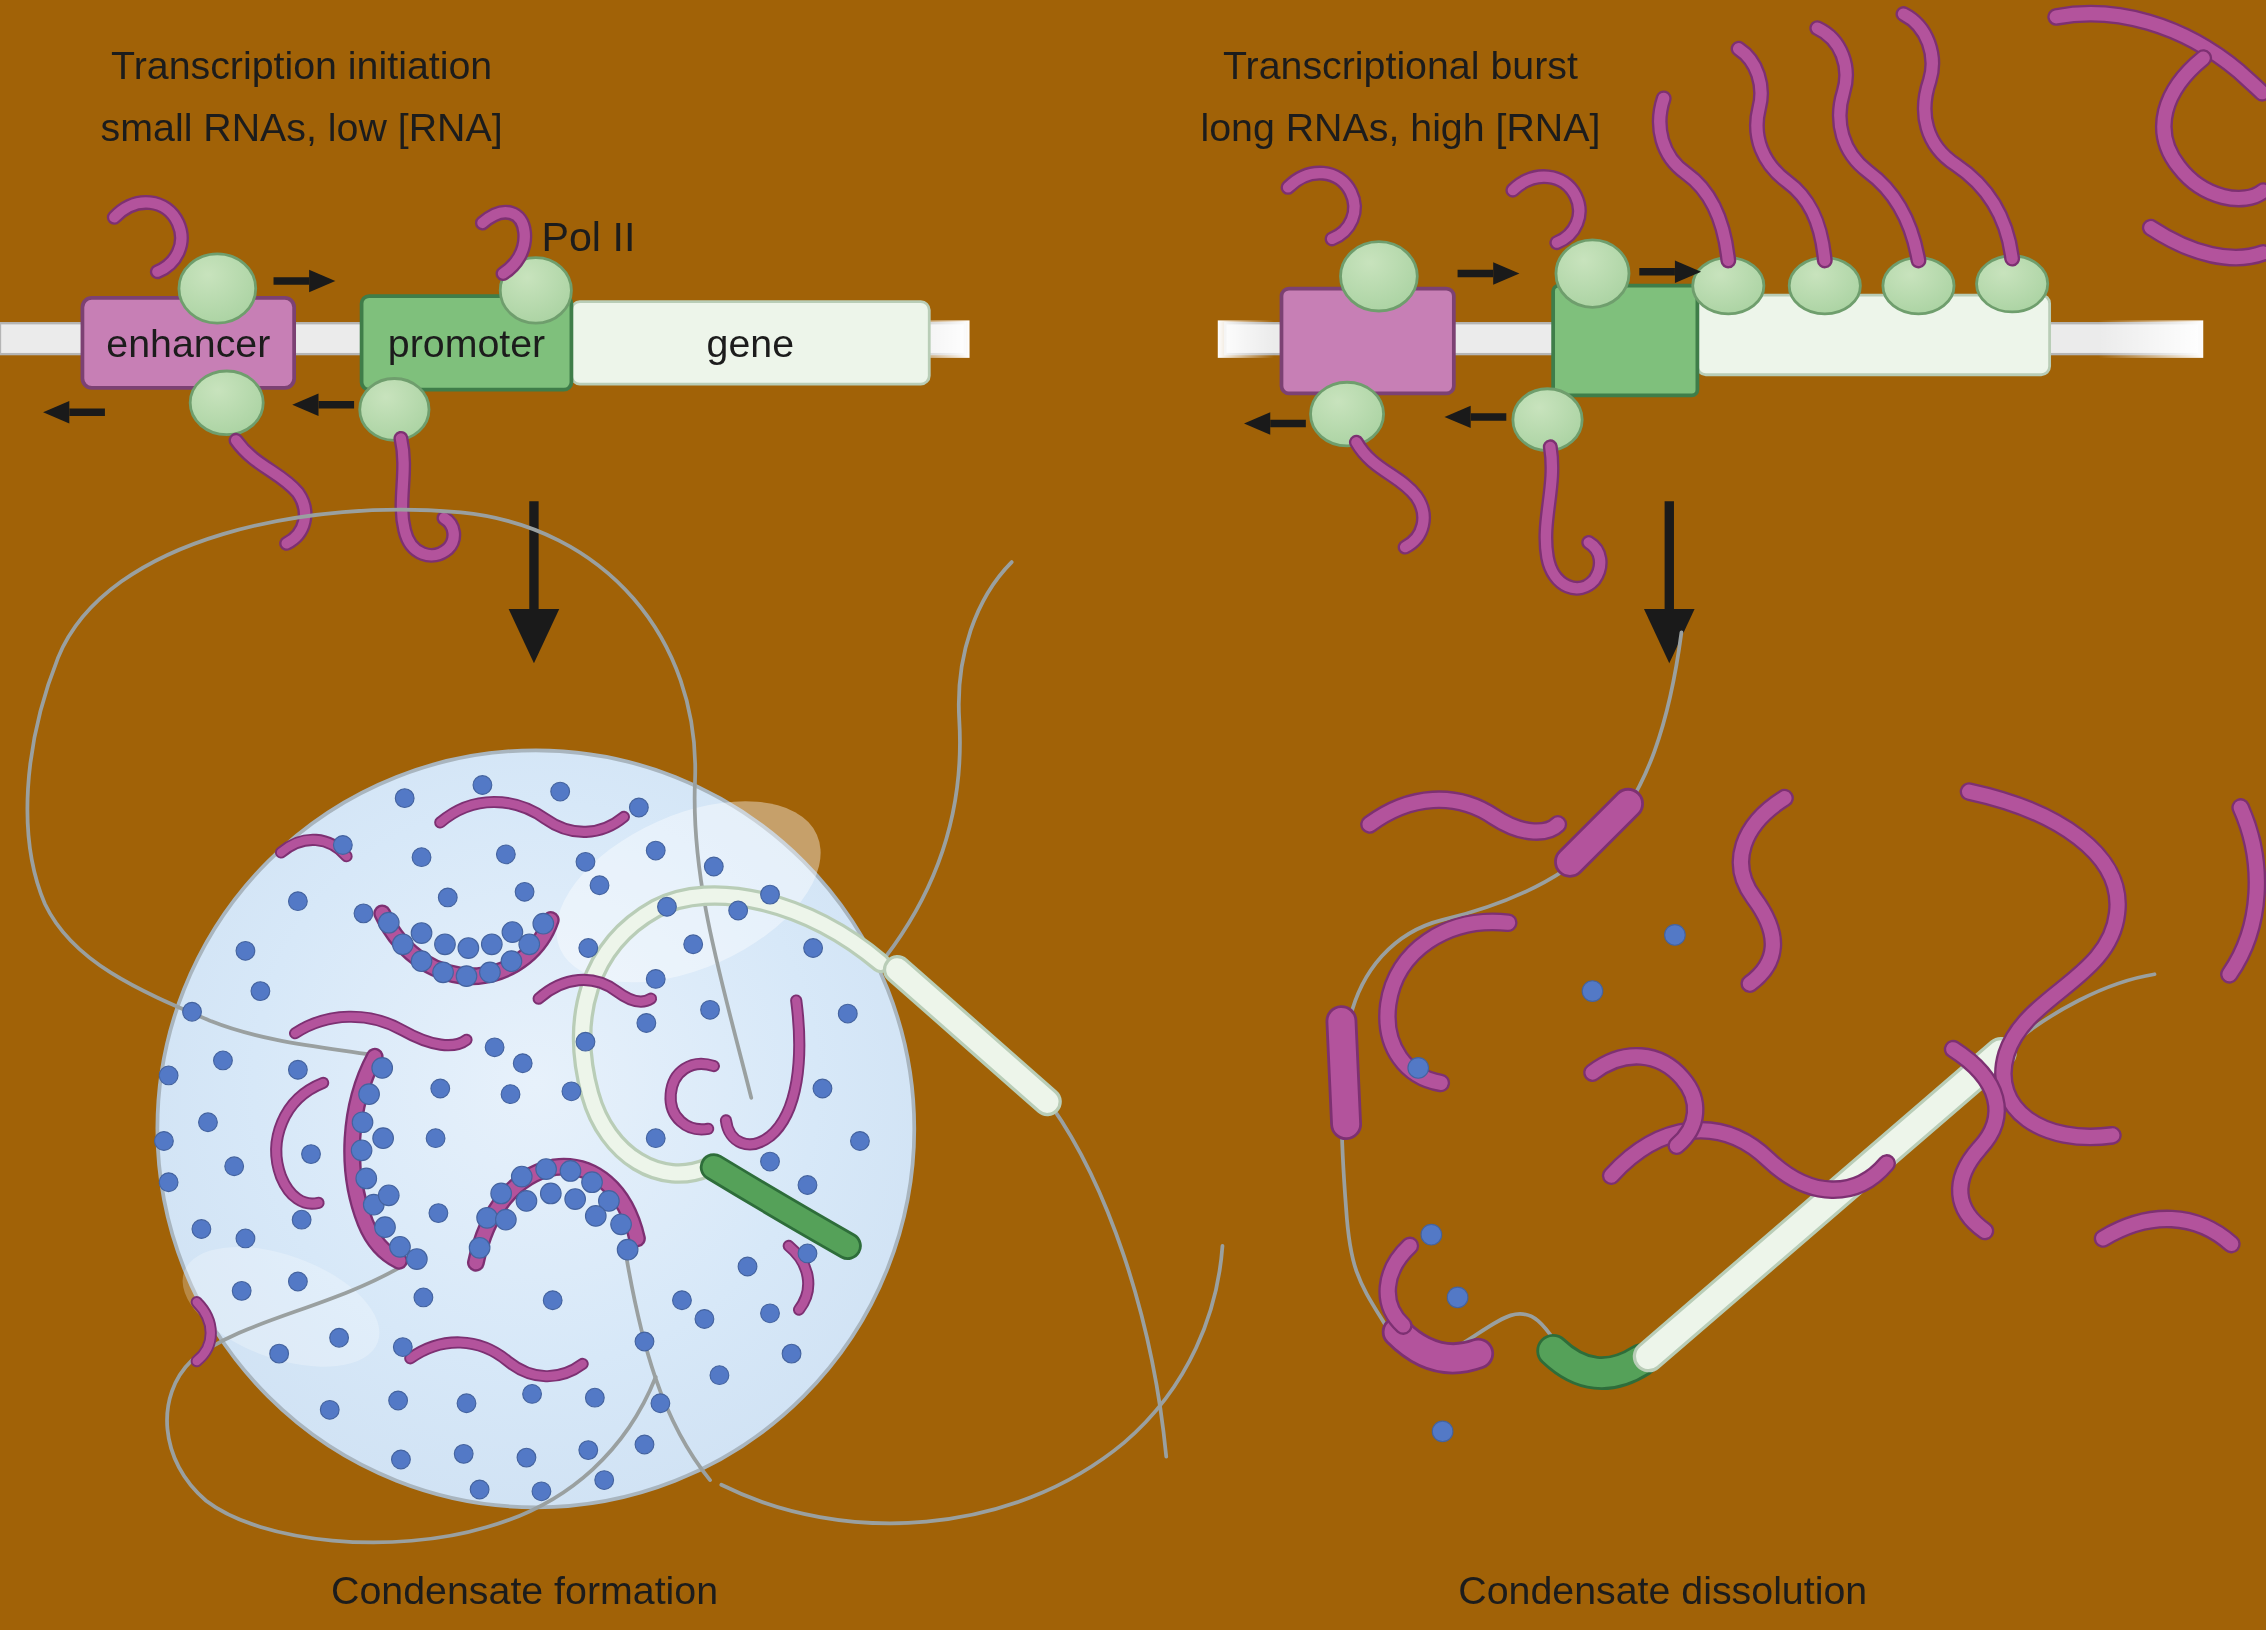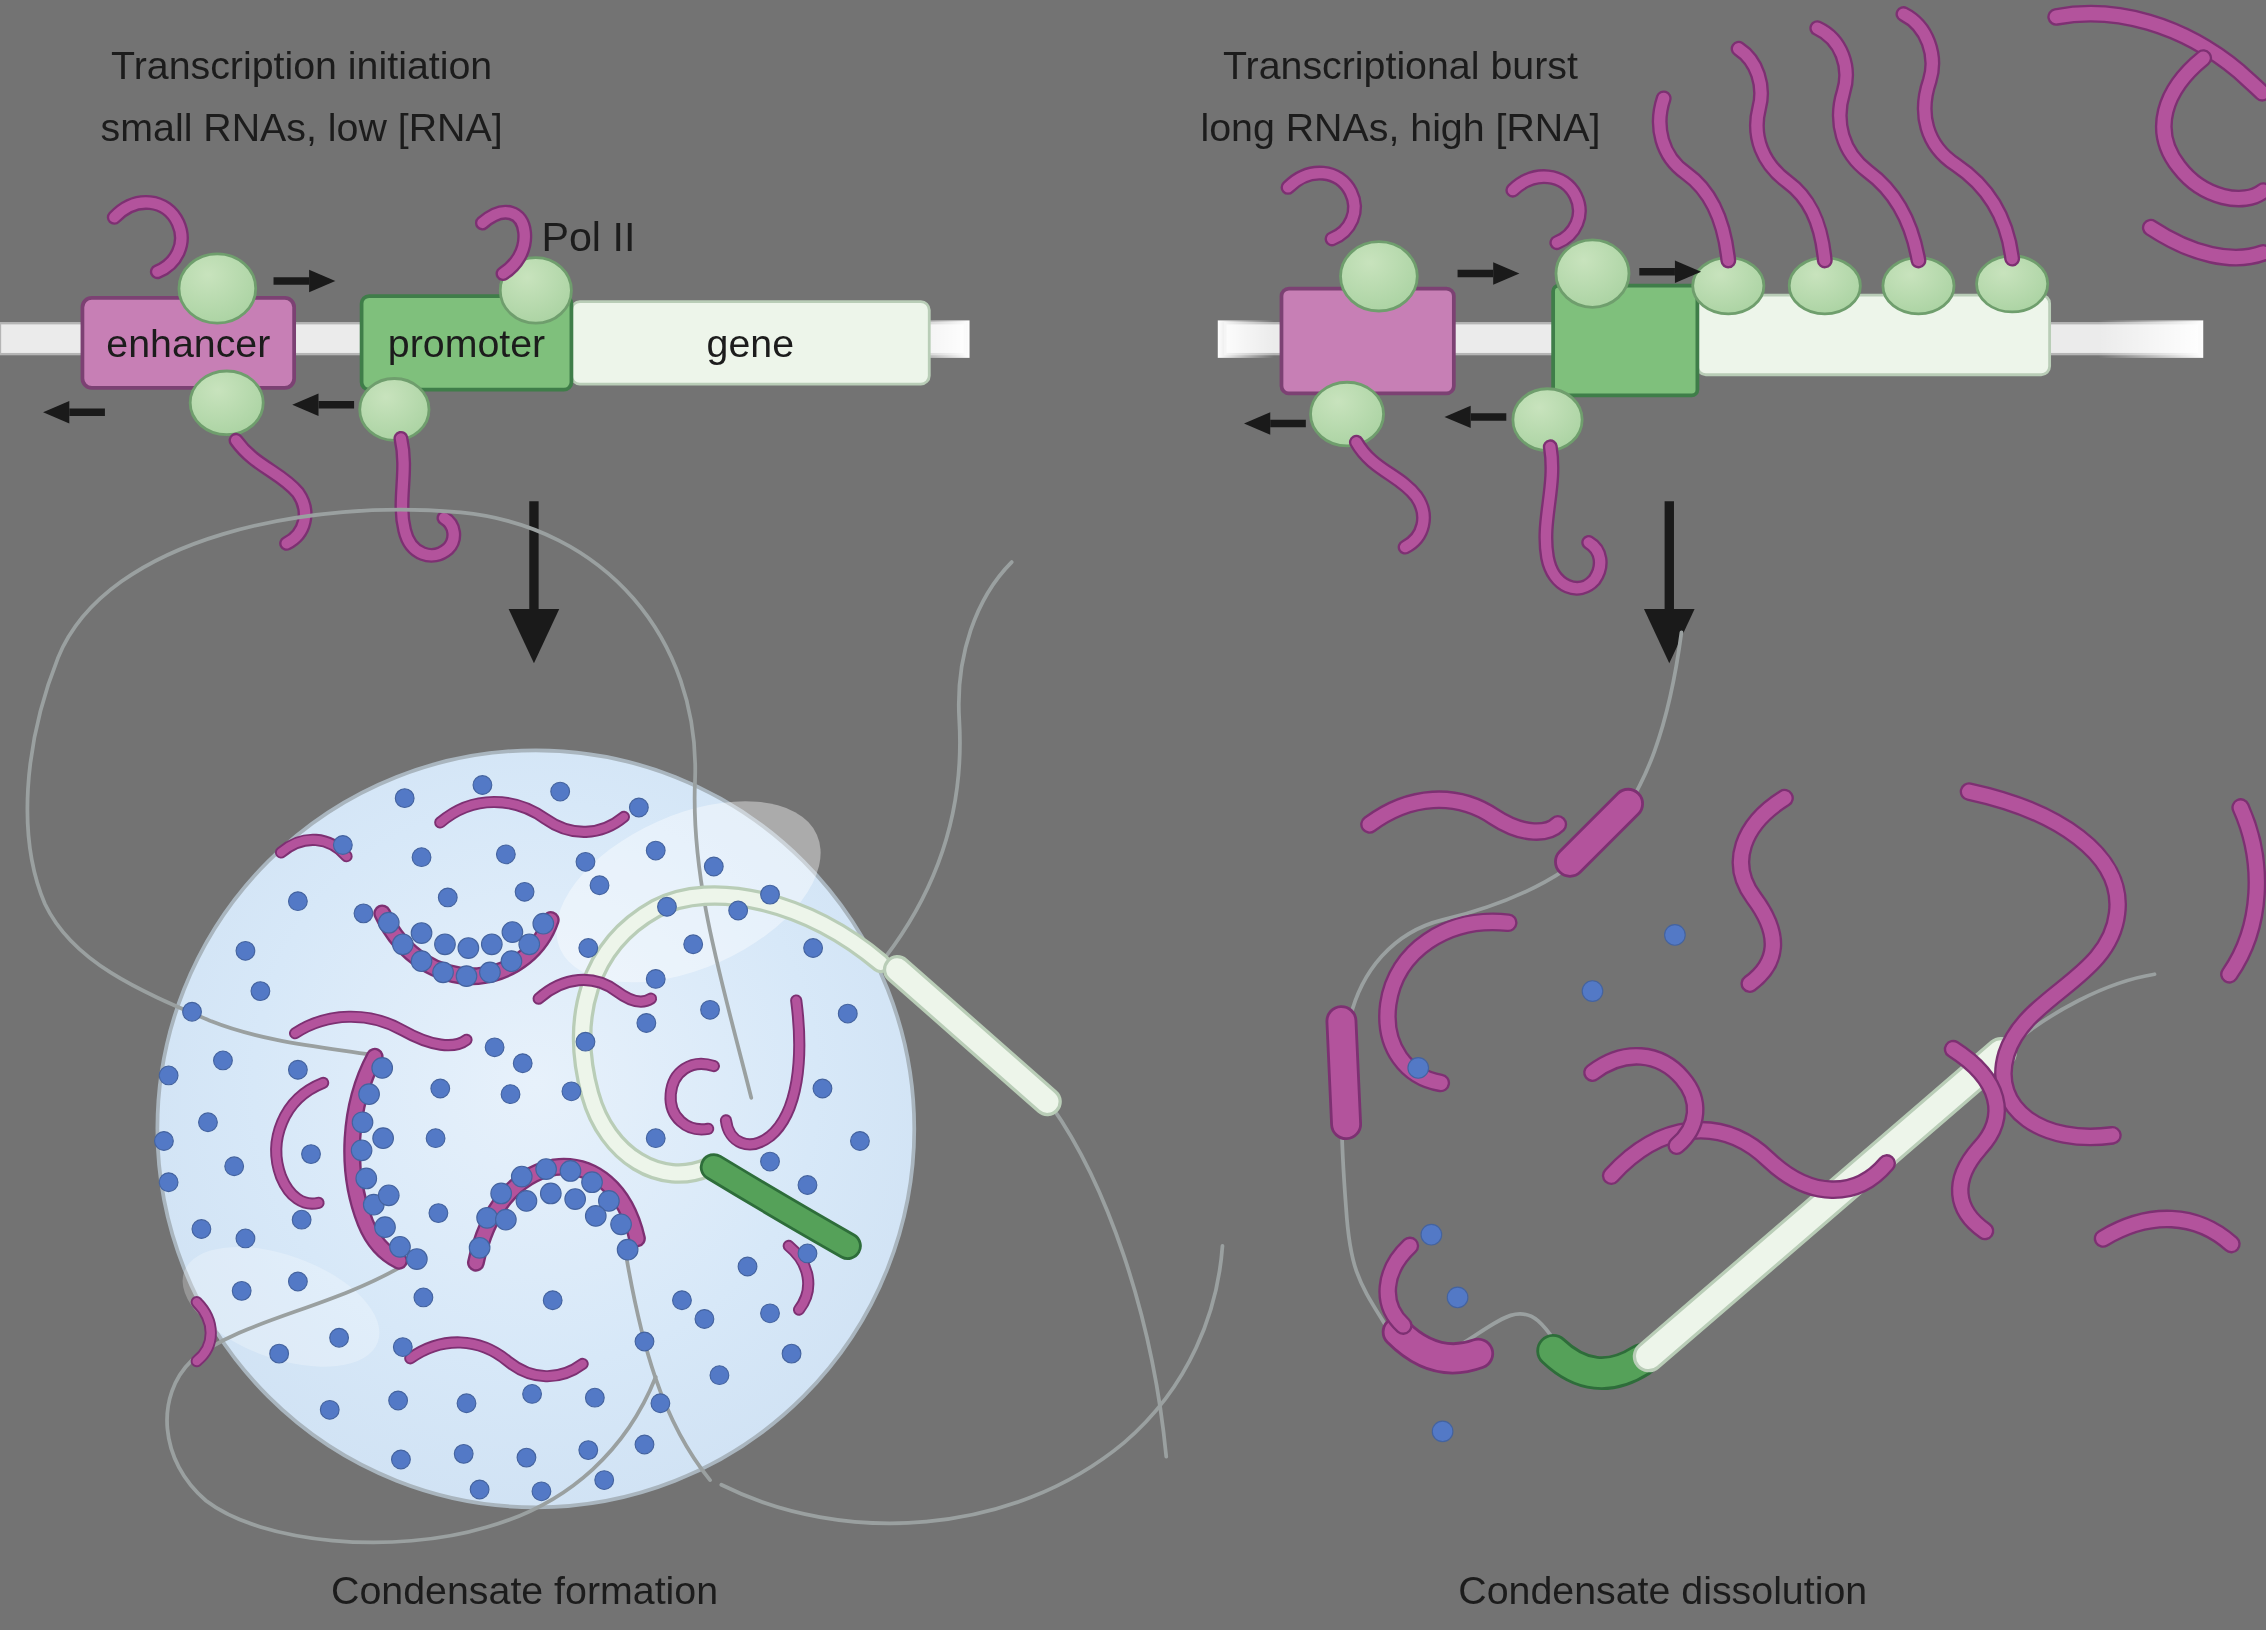--- a/index.html
+++ b/index.html
@@ -1,16 +1,16 @@
 <!DOCTYPE html>
 <html style="--text_color: #1c1c1c; --arrow_black: #1a1a1a; --rna_magenta: #b3539c; --rna_outline: #7d3072; --enhancer_fill: #c77fb5; --enhancer_border: #7c4173; --promoter_fill: #7fc07c; --promoter_border: #3f7d49; --gene_fill: #edf5ea; --gene_border: #b9cdb7; --polymerase_fill: #a9d2a1; --polymerase_light: #c8e3bd; --polymerase_border: #6f9e6d; --dna_fill: #ebebeb; --dna_border: #b5b5b5; --condensate_fill_light: #e7f1fb; --condensate_fill: #d7e8f8; --condensate_fill_deep: #cfe1f3; --condensate_border: #a9b5be; --protein_dot: #5379c6; --protein_dot_edge: #44639f; --chromatin_gray: #9aa0a0; --green_segment: #55a159; --green_segment_border: #2e6d3a;font-size:15px"><head>
 <meta charset="utf-8">
 <style>
   html,body{margin:0;padding:0;background:#ffffff;}
-  .stage{position:relative;width:2266px;height:1630px;background:#737373;overflow:hidden;}
+  .stage{position:relative;width:2266px;height:1630px;background:#a16207;overflow:hidden;}
   svg{display:block;}
   .lbl{font-family:"Liberation Sans","DejaVu Sans",sans-serif;fill:var(--text_color);}
   .rna{fill:none;stroke:var(--rna_magenta);stroke-linecap:round;}
   .thread{fill:none;stroke:var(--chromatin_gray);stroke-width:4;stroke-linecap:round;}
   .dot{fill:var(--protein_dot);stroke:var(--protein_dot_edge);stroke-width:1.2;}
   .pol{fill:url(#polGrad);stroke:var(--polymerase_border);stroke-width:3;}
   .dna{fill:var(--dna_fill);stroke:var(--dna_border);stroke-width:2.5;}
   .tube{fill:none;stroke:var(--gene_fill);stroke-linecap:round;}
   .gseg{fill:none;stroke:var(--green_segment);stroke-linecap:round;}
   .blk{fill:var(--arrow_black);}

